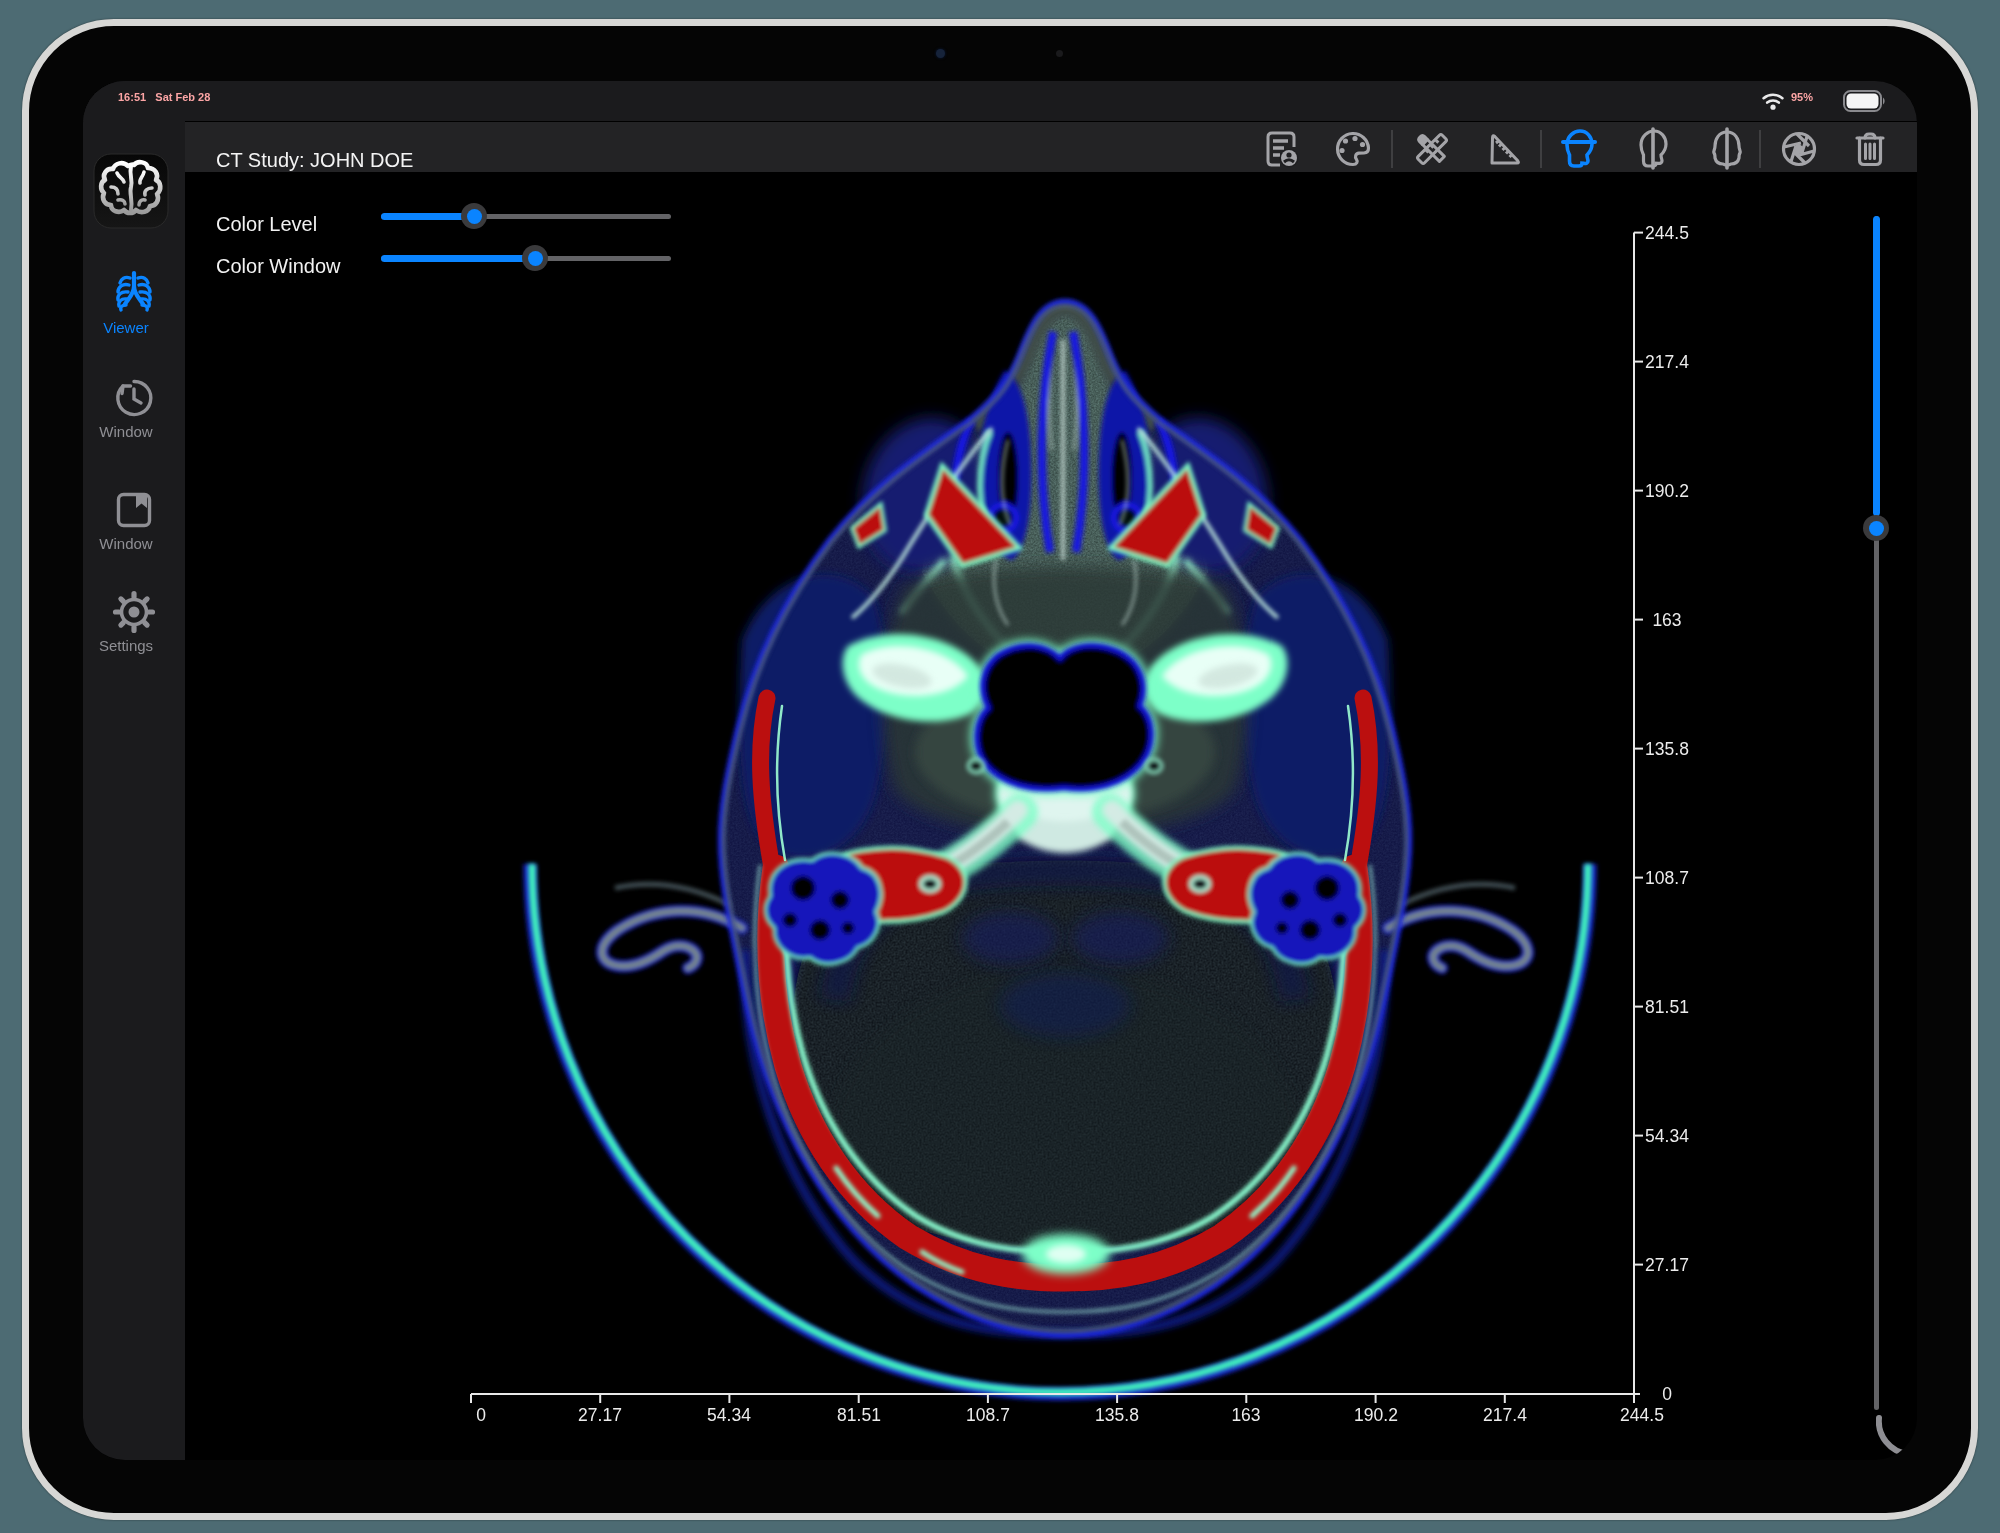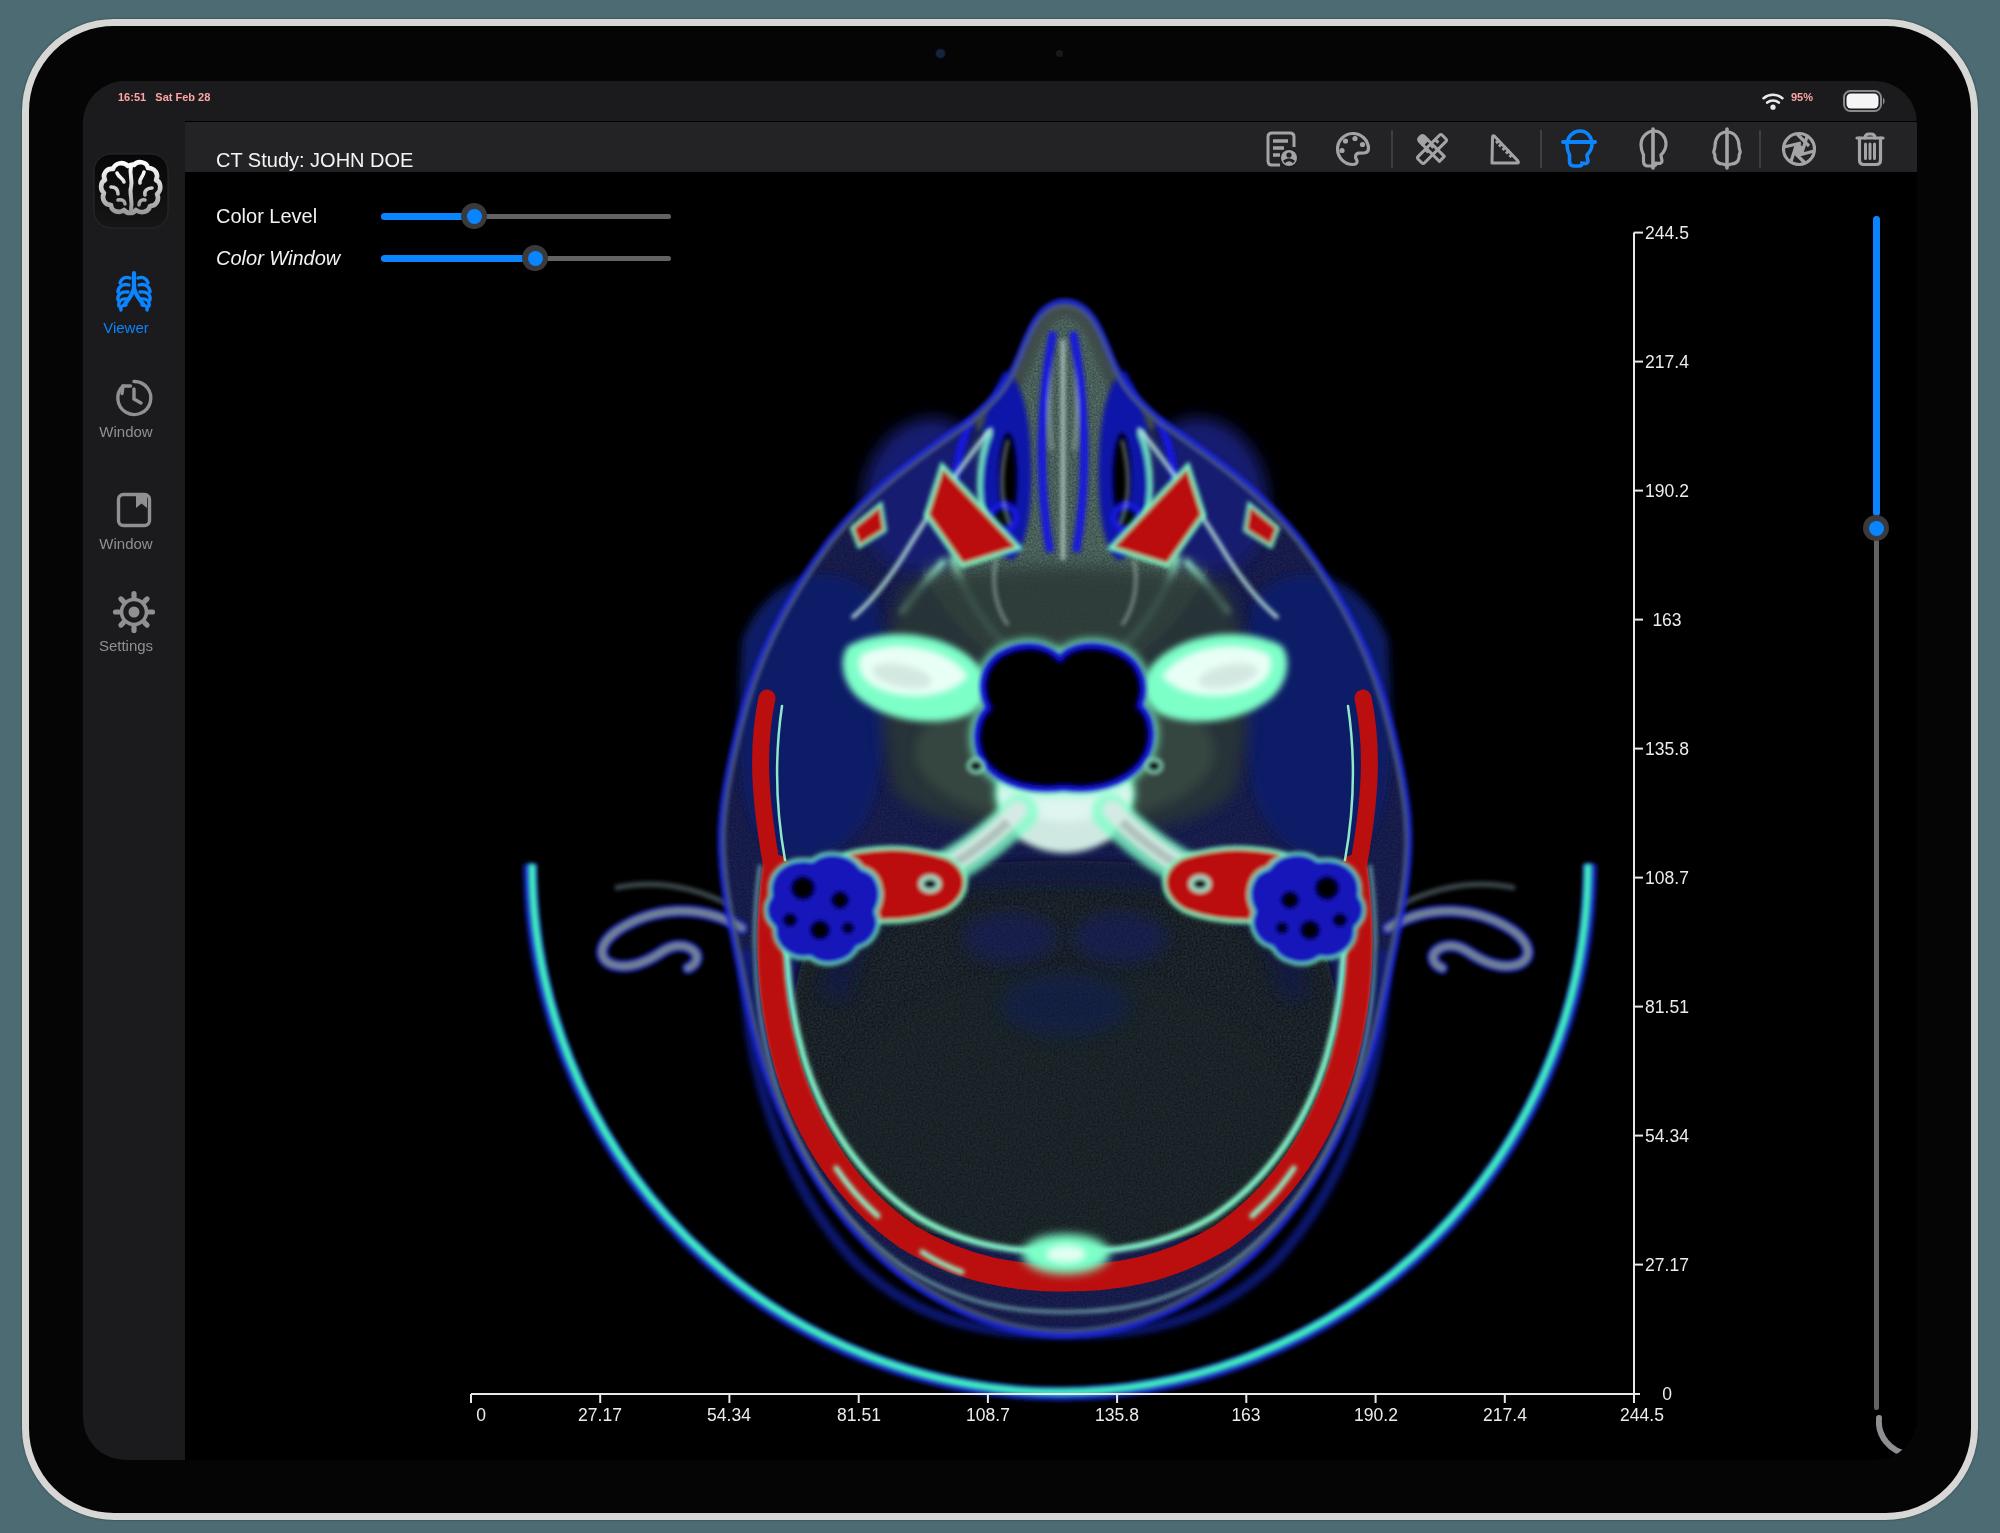--- a/index.html
+++ b/index.html
@@ -5,21 +5,21 @@
   *{box-sizing:border-box;font-family:"Liberation Sans",sans-serif;}
   #frame{position:absolute;left:22px;top:19px;width:1956px;height:1501px;border-radius:92px;background:#050505;border:7px solid #d7d7d5;box-shadow:0 0 2px rgba(0,0,0,.5);}
   #screen{position:absolute;left:83px;top:81px;width:1834px;height:1379px;border-radius:42px;background:#000;overflow:hidden;}
   .cam{position:absolute;border-radius:50%;}
   #statusband{position:absolute;left:0;top:0;width:1834px;height:40px;background:#1b1b1d;}
   #sidebar{position:absolute;left:0;top:0;width:102px;height:1379px;background:#1b1b1d;}
   #toolbar{position:absolute;left:102px;top:41px;width:1732px;height:50px;background:#232325;}
   .st{position:absolute;color:#fca5a5;font-size:11px;font-weight:700;}
   #title{position:absolute;left:133px;top:68px;color:#f4f4f4;font-size:20px;font-weight:400;text-align:right;}
   .sblab{position:absolute;width:86px;left:0;text-align:center;font-size:15px;color:#8f8f94;}
-  .lab20{position:absolute;left:133px;color:#f2f2f2;font-size:20px;}
+  .lab20{position:absolute;left:133px;color:#f2f2f2;font-size:20px;margin-top:8px;}
 </style></head>
 <body>
 <div id="frame"></div>
 <div class="cam" style="left:936px;top:49px;width:9px;height:9px;background:#16233a;box-shadow:0 0 3px #0a1a3a;"></div>
 <div class="cam" style="left:1056px;top:50px;width:7px;height:7px;background:#1a1a1c;"></div>
 <div id="screen">
   <div id="statusband"></div>
   <div id="sidebar"></div>
   <div id="toolbar"></div>
   <div class="st" style="left:35px;top:10px;">16:51&nbsp;&nbsp;&nbsp;Sat Feb 28</div>
@@ -155,21 +155,21 @@
       </g>
       <circle cx="0" cy="0" r="5.5" fill="#8f8f94" stroke="none"></circle>
     </g>
   </svg>
   <div class="sblab" style="top:238px;color:#0a84ff;">Viewer</div>
   <div class="sblab" style="top:342px;">Window</div>
   <div class="sblab" style="top:454px;">Window</div>
   <div class="sblab" style="top:556px;">Settings</div>
 
   <div class="lab20" style="top:124px;">Color Level</div>
-  <div class="lab20" style="top:166px;font-style:italic;">Color Window</div>
+  <div class="lab20" style="top:166px;">Color Window</div>
   <div style="position:absolute;left:298px;top:132.5px;width:290px;height:5px;border-radius:3px;background:#636366;"></div>
   <div style="position:absolute;left:298px;top:131.5px;width:93px;height:7px;border-radius:4px;background:#0a84ff;"></div>
   <div style="position:absolute;left:378px;top:122px;width:26px;height:26px;border-radius:50%;background:#3a3a3c;"></div>
   <div style="position:absolute;left:383.5px;top:127.5px;width:15px;height:15px;border-radius:50%;background:#0a84ff;"></div>
   <div style="position:absolute;left:298px;top:174.5px;width:290px;height:5px;border-radius:3px;background:#636366;"></div>
   <div style="position:absolute;left:298px;top:173.5px;width:154px;height:7px;border-radius:4px;background:#0a84ff;"></div>
   <div style="position:absolute;left:439px;top:164px;width:26px;height:26px;border-radius:50%;background:#3a3a3c;"></div>
   <div style="position:absolute;left:444.5px;top:169.5px;width:15px;height:15px;border-radius:50%;background:#0a84ff;"></div>
 
   <div style="position:absolute;left:1790.5px;top:135px;width:5px;height:1194px;border-radius:3px;background:#636366;"></div>

